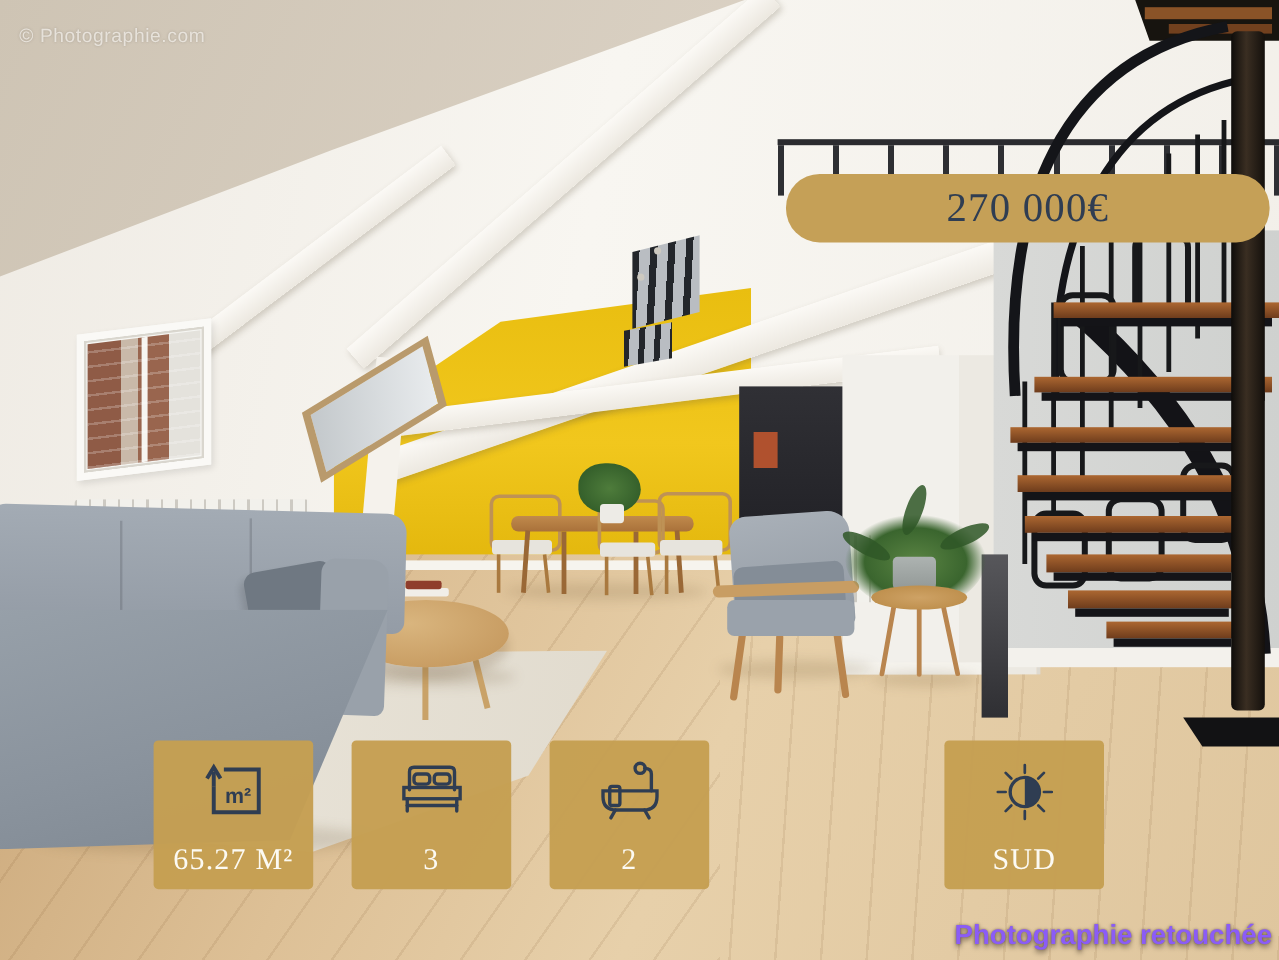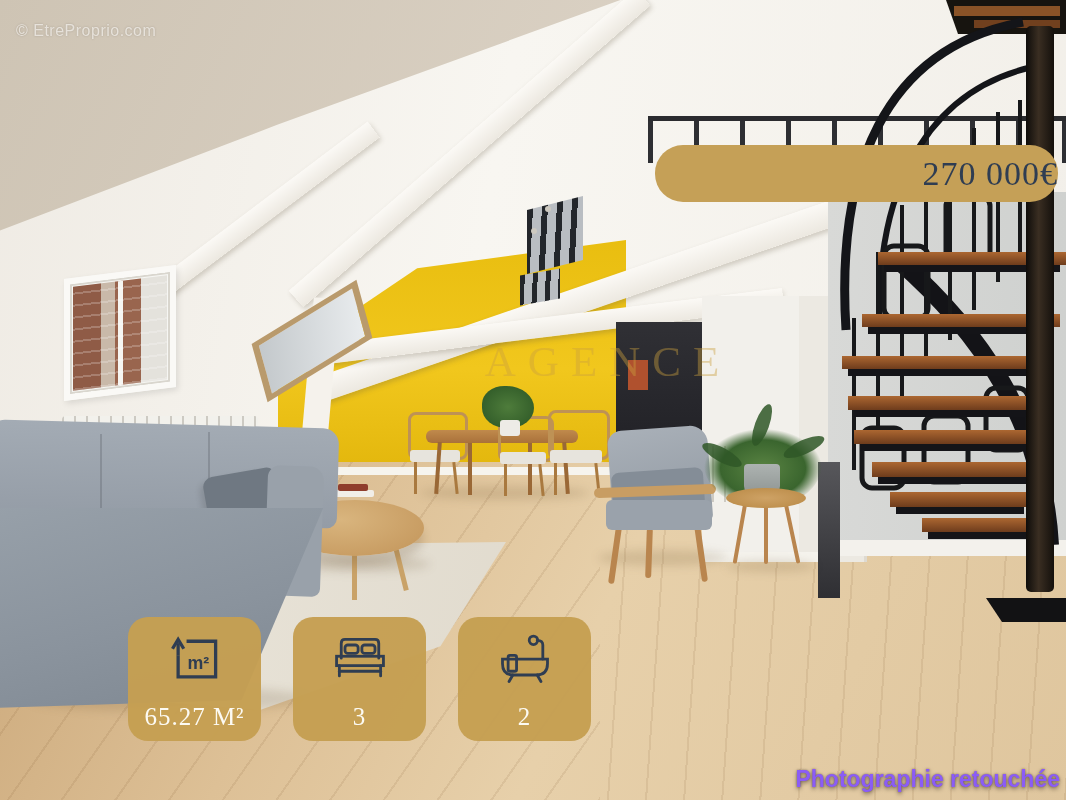--- a/index.html
+++ b/index.html
@@ -117,22 +117,22 @@
   .wm-site{left:16px;top:22px;font-family:"Liberation Sans",sans-serif;font-size:16px;
     color:rgba(243,240,235,.78);text-shadow:0 0 2px rgba(120,112,100,.45);letter-spacing:.5px;}
   .wm-agency{left:408px;top:340px;width:400px;text-align:center;color:rgba(202,160,62,.42);line-height:1.02;}
   .wm-agency .l1{font-size:43px;letter-spacing:12px;}
   .wm-agency .l2{font-size:55px;letter-spacing:14px;}
 
   .badge{background:#C5A057;color:#2F3D52;text-align:center;}
   .badge-title{left:603px;top:33px;width:459px;height:94px;border-radius:32px;
     font-size:47px;line-height:94px;letter-spacing:3px;}
   .badge-price{left:655px;top:145px;width:403px;height:57px;border-radius:28px;
-    font-size:34px;line-height:57px;letter-spacing:1px;text-align:right;}
-  .fbadge{top:617px;width:133px;height:124px;border-radius:20px;background:rgba(197,159,82,.97);
+    font-size:34px;line-height:57px;letter-spacing:1px;}
+  .fbadge{top:617px;width:133px;height:124px;border-radius:4px;background:rgba(197,159,82,.97);
     display:flex;flex-direction:column;align-items:center;justify-content:space-between;
     padding:13px 0 12px;box-sizing:border-box;}
   .fbadge svg{display:block;}
   .flabel{color:#FCFAF3;font-size:25px;letter-spacing:1px;line-height:1;}
 
   .retouched{right:6px;bottom:7px;font-family:"Liberation Sans",sans-serif;font-weight:700;
     font-size:23px;color:#8b5cf6;text-shadow:0 2px 4px rgba(40,30,20,.55),0 0 2px rgba(40,30,20,.45);}
 </style>
 </head>
 <body>
@@ -282,23 +282,22 @@
   <div class="el wood-leg" style="left:738px;top:502px;transform:rotate(10deg);height:62px;width:4px;"></div>
   <div class="el wood-leg" style="left:790px;top:502px;transform:rotate(-12deg);height:62px;width:4px;"></div>
   <div class="el wood-leg" style="left:764px;top:506px;height:58px;width:4px;"></div>
   <div class="el splant"></div>
   <div class="el leaf" style="left:700px;top:448px;transform:rotate(28deg);"></div>
   <div class="el leaf" style="left:782px;top:440px;transform:rotate(-24deg);"></div>
   <div class="el leaf" style="left:740px;top:418px;transform:rotate(-70deg);"></div>
   <div class="el splant-pot"></div>
   <div class="el stable-top"></div>
 
-  <div class="el wm-site">© EtreProprio.com</div>
+  <div class="el wm-site">© Photographie.com</div>
   <div class="el wm-agency">
-    <div class="l1">AGENCE</div>
   </div>
 
   <div class="el badge badge-price">270 000€</div>
 
   <div class="el fbadge" style="left:128px;">
     <svg width="60" height="60" viewBox="0 0 64 64">
       <g stroke="#2F3D52" stroke-width="3.5" fill="none" stroke-linejoin="miter">
         <path d="M23 12 H54 V50 H14 V27"></path>
         <path d="M14 27 V14"></path>
         <path d="M8 20 L14 10 L20 20"></path>
@@ -329,15 +328,26 @@
         <path d="M51 31 V16 q0-5-6-5"></path>
         <circle cx="41" cy="11" r="4.5"></circle>
         <rect x="14" y="27" width="9" height="17" rx="2"></rect>
         <path d="M19 48 l-4 7 M45 48 l4 7"></path>
       </g>
     </svg>
     <div class="flabel">2</div>
   </div>
 
 
+  <div class="el fbadge" style="left:787px;">
+    <svg width="60" height="60" viewBox="0 0 64 64">
+      <circle cx="32" cy="32" r="13" fill="none" stroke="#2F3D52" stroke-width="3"></circle>
+      <path d="M32 19 a13 13 0 0 1 0 26 z" fill="#2F3D52"></path>
+      <g stroke="#2F3D52" stroke-width="2.4" stroke-linecap="round">
+        <path d="M32 8 V15 M32 49 V56 M8 32 H15 M49 32 H56"></path>
+        <path d="M15 15 L20 20 M49 15 L44 20 M15 49 L20 44 M49 49 L44 44"></path>
+      </g>
+    </svg>
+    <div class="flabel">SUD</div>
+  </div>
 
   <div class="el retouched">Photographie retouchée</div>
 </div>
 
 </body></html>

